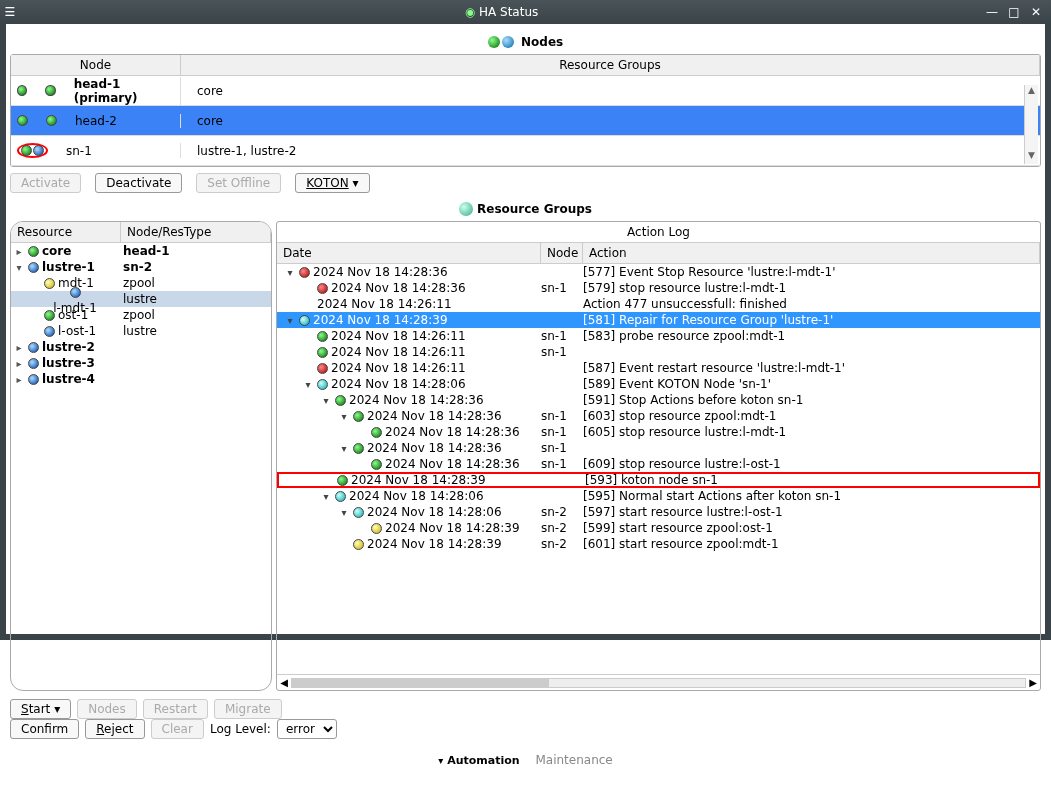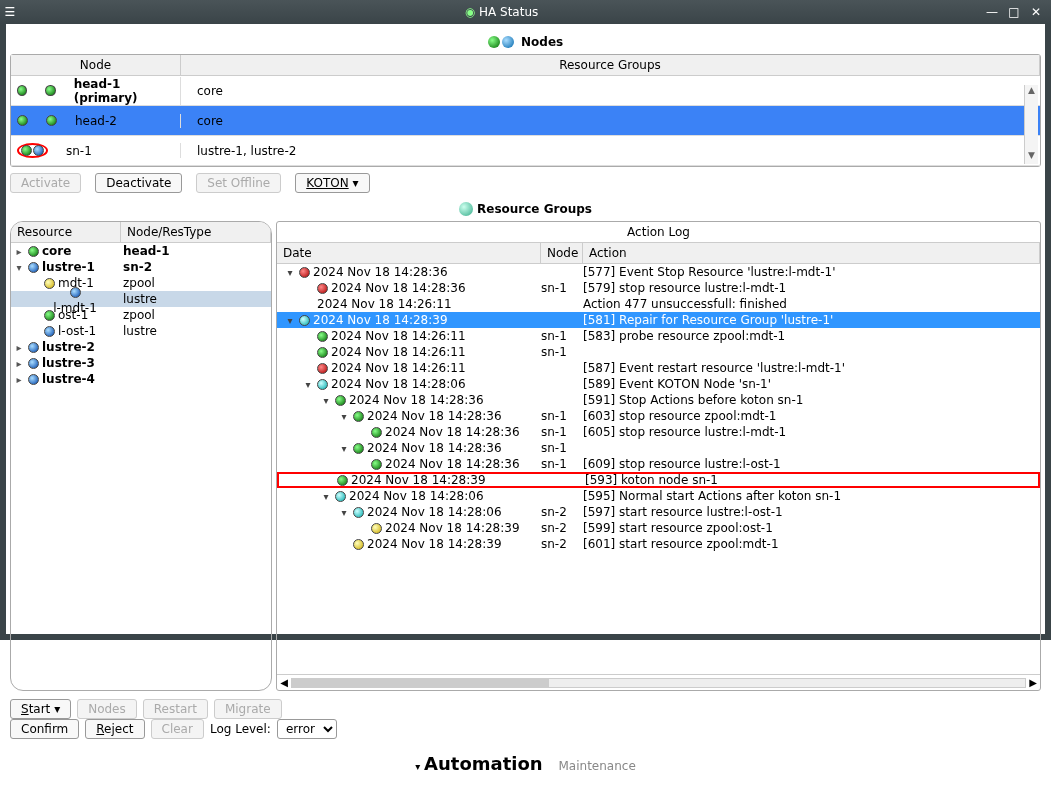--- a/index.html
+++ b/index.html
@@ -77,21 +77,21 @@
 .hscroll{height:16px; border-top:1px solid #ccc; display:flex; align-items:center;}
 .hscroll .track{flex:1; height:10px; background:#eee; border:1px solid #ccc; position:relative;}
 .hscroll .thumb{position:absolute; left:0; width:35%; height:100%; background:#ccc;}
 .hscroll .arr{width:14px; text-align:center; font-size:10px;}
 
 .bottom-controls{display:flex; justify-content:flex-start; padding:4px 0; margin-top:4px;flex-direction:column;}
 .bottom-controls .left,.bottom-controls .right{display:flex; gap:6px; align-items:center;}
 
 .automation-bar{text-align:center; margin-top:10px;}
 .automation-bar .caret{font-size:10px;}
-.automation-bar .main{font-weight:bold; font-size:18px;}
+.automation-bar .main{font-weight:bold; font-size:11px;}
 .automation-bar .sub{color:#888; margin-left:12px;}
 </style>
 </head>
 <body>
 
 <div class="titlebar">
   <span class="titlebar-icon">☰</span>
   <span class="titlebar-title"><span style="color:#8f8">◉</span> <span>HA Status</span></span>
   <div class="titlebar-icons">
     <span>—</span>

